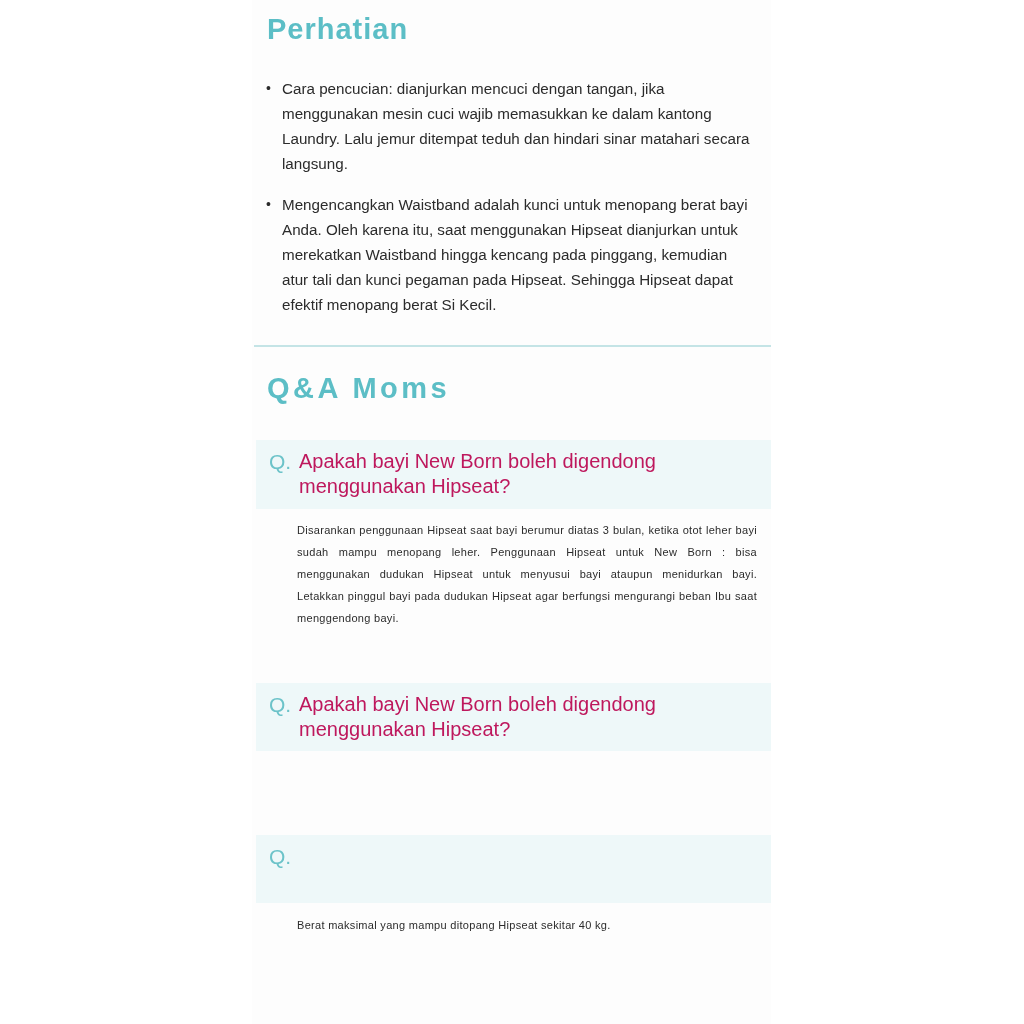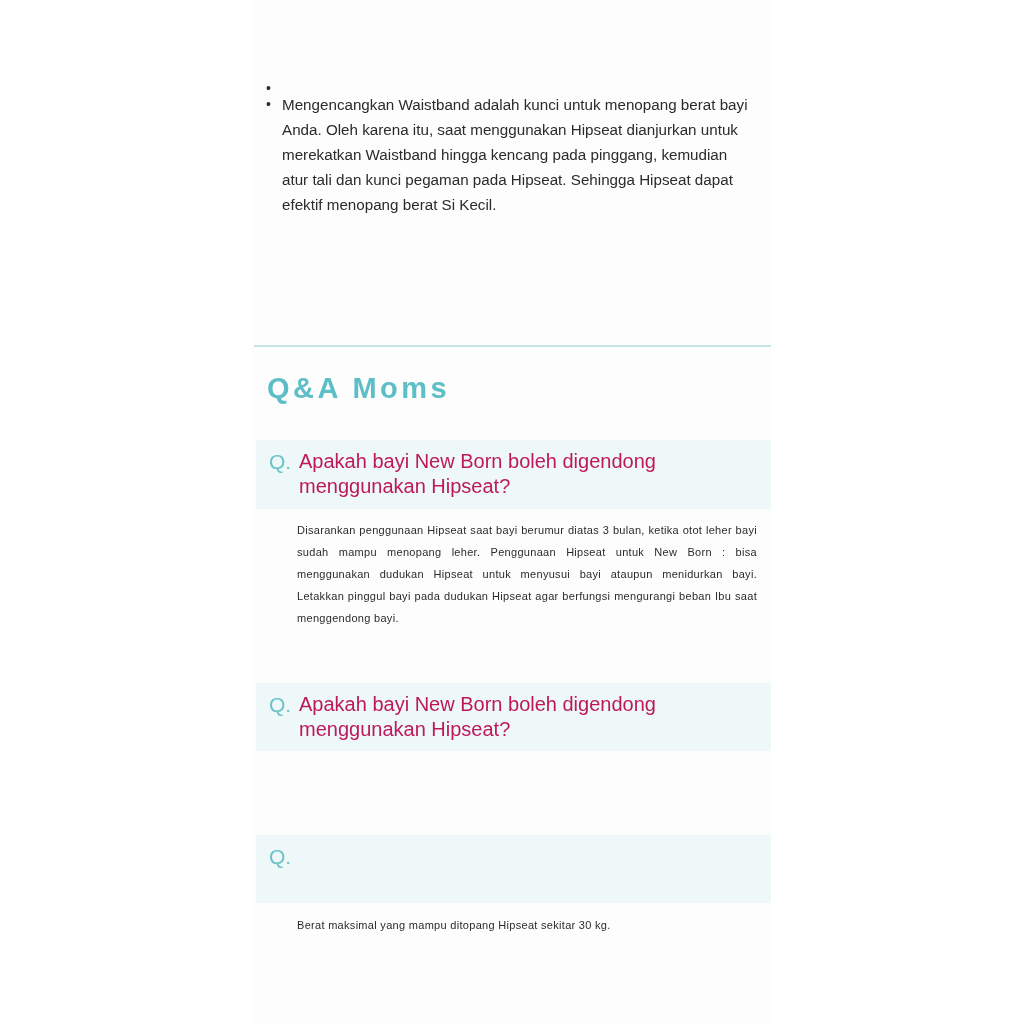--- a/index.html
+++ b/index.html
@@ -42,24 +42,26 @@
   .q2 { top: 683px; height: 68px; }
   .a2 { top: 762px; }
   .q3 { top: 835px; height: 68px; }
   .a3 { top: 914px; }
 </style>
 </head>
 <body>
 
 <div class="panel">
 
+  <h2 class="heading h-perhatian">Perhatian</h2>
 
   <ul class="bullets">
     <li class="bullet">
       <span class="dot">•</span>
+      <span>Cara pencucian: dianjurkan mencuci dengan tangan, jika menggunakan mesin cuci wajib memasukkan ke dalam kantong Laundry. Lalu jemur ditempat teduh dan hindari sinar matahari secara langsung.</span>
     </li>
     <li class="bullet">
       <span class="dot">•</span>
       <span>Mengencangkan Waistband adalah kunci untuk menopang berat bayi Anda. Oleh karena itu, saat menggunakan Hipseat dianjurkan untuk merekatkan Waistband hingga kencang pada pinggang, kemudian atur tali dan kunci pegaman pada Hipseat. Sehingga Hipseat dapat efektif menopang berat Si Kecil.</span>
     </li>
   </ul>
 
   <div class="divider"></div>
 
   <h2 class="heading h-qa">Q&amp;A Moms</h2>
@@ -71,15 +73,15 @@
   <p class="answer a1">Disarankan penggunaan Hipseat saat bayi berumur diatas 3 bulan, ketika otot leher bayi sudah mampu menopang leher. Penggunaan Hipseat untuk New Born : bisa menggunakan dudukan Hipseat untuk menyusui bayi ataupun menidurkan bayi. Letakkan pinggul bayi pada dudukan Hipseat agar berfungsi mengurangi beban Ibu saat menggendong bayi.</p>
 
   <div class="qbox q2">
     <span class="qmark">Q.</span>
     <span class="qtext">Apakah bayi New Born boleh digendong menggunakan Hipseat?</span>
   </div>
 
   <div class="qbox q3">
     <span class="qmark">Q.</span>
   </div>
-  <p class="answer a3">Berat maksimal yang mampu ditopang Hipseat sekitar 30 kg.</p>
+  <p class="answer a3">Berat maksimal yang mampu ditopang Hipseat sekitar 40 kg.</p>
 
 </div>
 
 </body></html>

